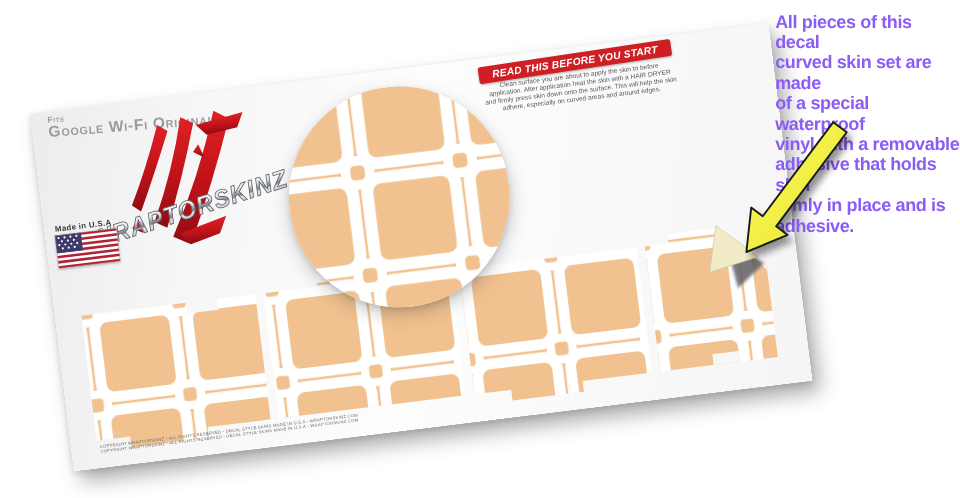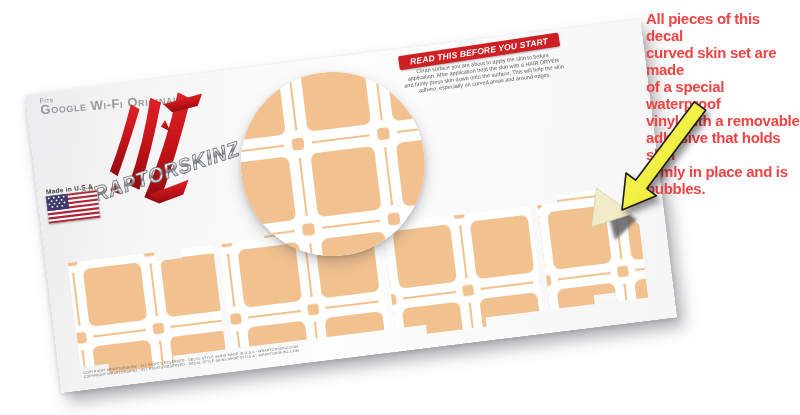--- a/index.html
+++ b/index.html
@@ -53,21 +53,21 @@
     color:#6a6a6a;font-size:7px;line-height:8px;letter-spacing:.4px;white-space:nowrap;
   }
   .fineprint .row2{width:70%;overflow:hidden;}
 
   
   .arrow-svg{position:absolute;left:608px;top:100px;width:102px;height:122px;z-index:20;
     filter:drop-shadow(4px 5px 3px rgba(0,0,0,.42));}
 
   
   .callout{position:absolute;left:646px;top:10px;width:154px;z-index:5;
-    color:#ef4444;font-size:15px;line-height:17px;font-weight:bold;letter-spacing:-.3px;}
+    color:#8b5cf6;font-size:15px;line-height:17px;font-weight:bold;letter-spacing:-.3px;}
 </style>
 </head>
 <body>
 
 <div class="stage">
 
   <div class="sheet">
 
     <div class="fits-wrap">
       <div class="fits-word">Fits</div>
@@ -220,16 +220,16 @@
     <polygon points="86.4,1.8 27.6,80.2 18,73 14,110 48.4,95.8 38.8,88.6 97.6,10.2" fill="url(#arrowG)" stroke="#1a1a1a" stroke-width="1.6" stroke-linejoin="round"></polygon>
   </svg>
 
   <div class="callout">
     <div>All pieces of this decal</div>
     <div>curved  skin set are made</div>
     <div>of a special waterproof</div>
     <div>vinyl with a removable</div>
     <div>adhesive that holds skin</div>
     <div>firmly in place and is</div>
-    <div>bubbles.</div>
+    <div>adhesive.</div>
   </div>
 
 </div>
 
 </body></html>

